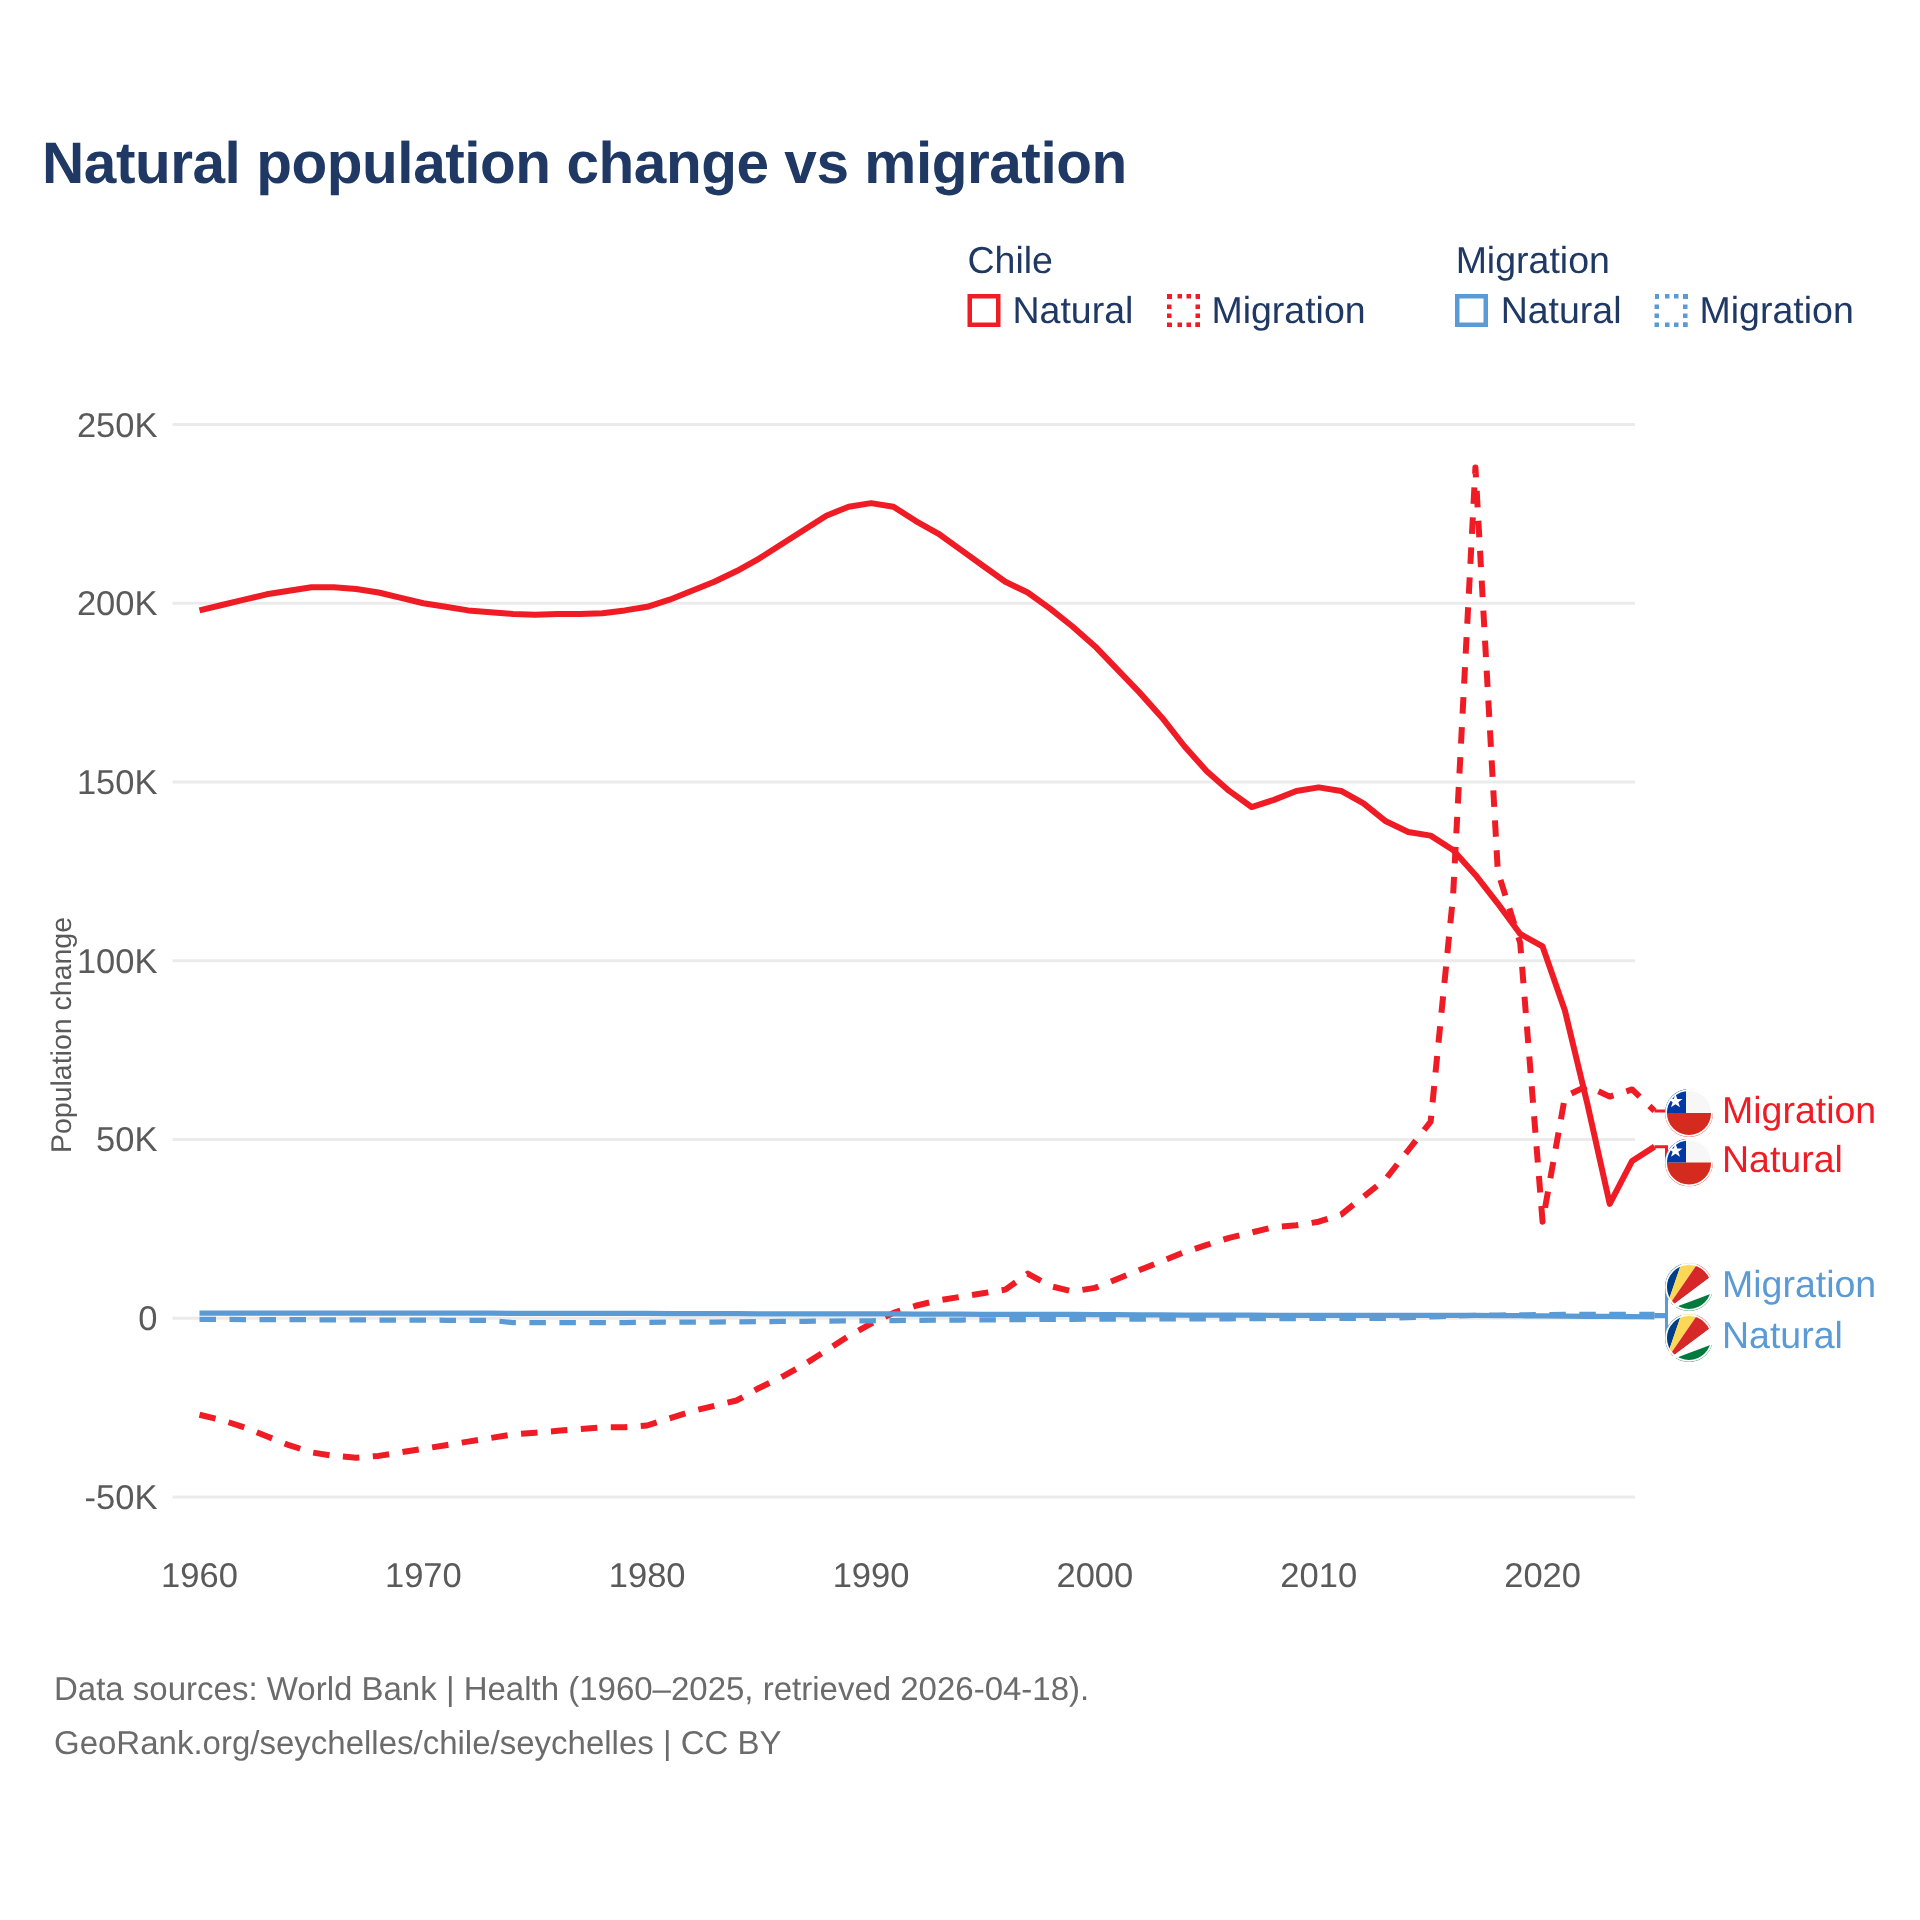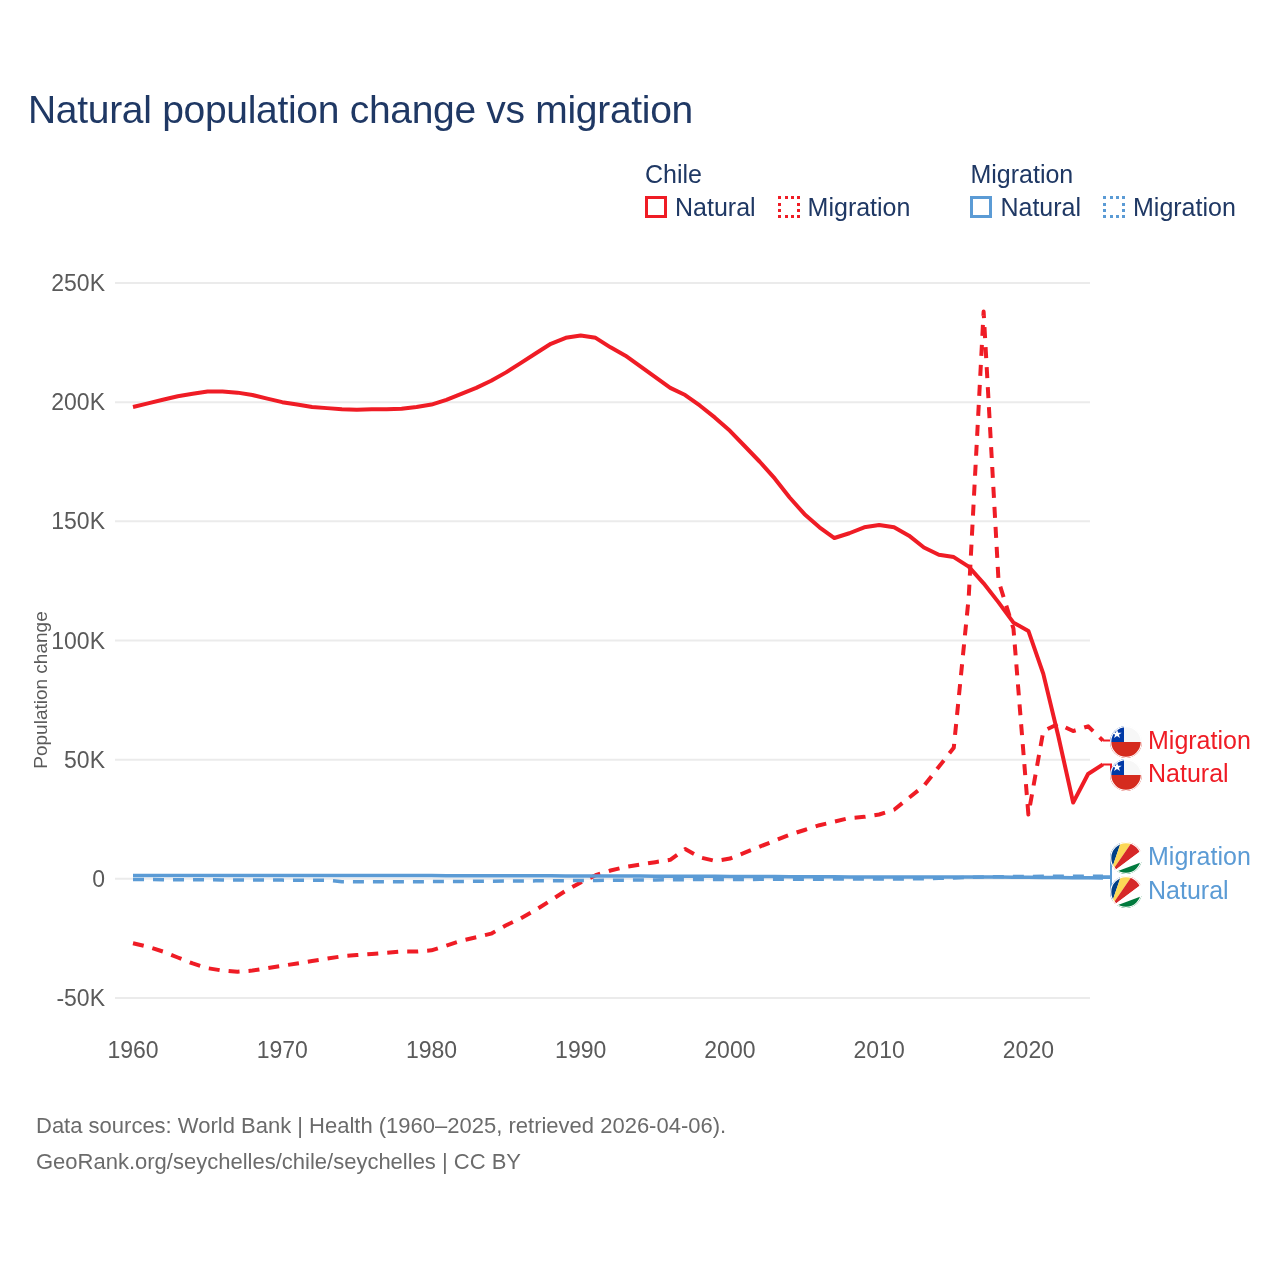--- a/index.html
+++ b/index.html
@@ -23,21 +23,21 @@
     width: 1280px;
     height: 1280px;
   }
 
   
   .chart-title {
     position: absolute;
     left: 28px;
     top: 88px;
     font-size: 39px;
-    font-weight: normal;
+    font-weight: bold;
     color: #1f3864;
     letter-spacing: -0.3px;
     white-space: nowrap;
   }
 
   
   .legend {
     position: absolute;
     left: 645px;
     top: 160px;
@@ -227,17 +227,17 @@
           <use href="#seychelles-flag" x="1110" y="842"></use>
           <text class="end-label-text" x="1148" y="858" fill="#5b9bd5">Migration</text>
           <path d="M 1103 877.88 L 1111 877.88 L 1111 892 L 1110 892" fill="none" stroke="#5b9bd5" stroke-width="2"></path>
           <use href="#seychelles-flag" x="1110" y="876"></use>
           <text class="end-label-text" x="1148" y="892" fill="#5b9bd5">Natural</text>
         </g>
     </svg>
   </div>
 
   <div class="footer">
-    <div>Data sources: World Bank | Health (1960–2025, retrieved 2026-04-06).</div>
+    <div>Data sources: World Bank | Health (1960–2025, retrieved 2026-04-18).</div>
     <div>GeoRank.org/seychelles/chile/seychelles | CC BY</div>
   </div>
 
 </div>
 
 </body></html>

